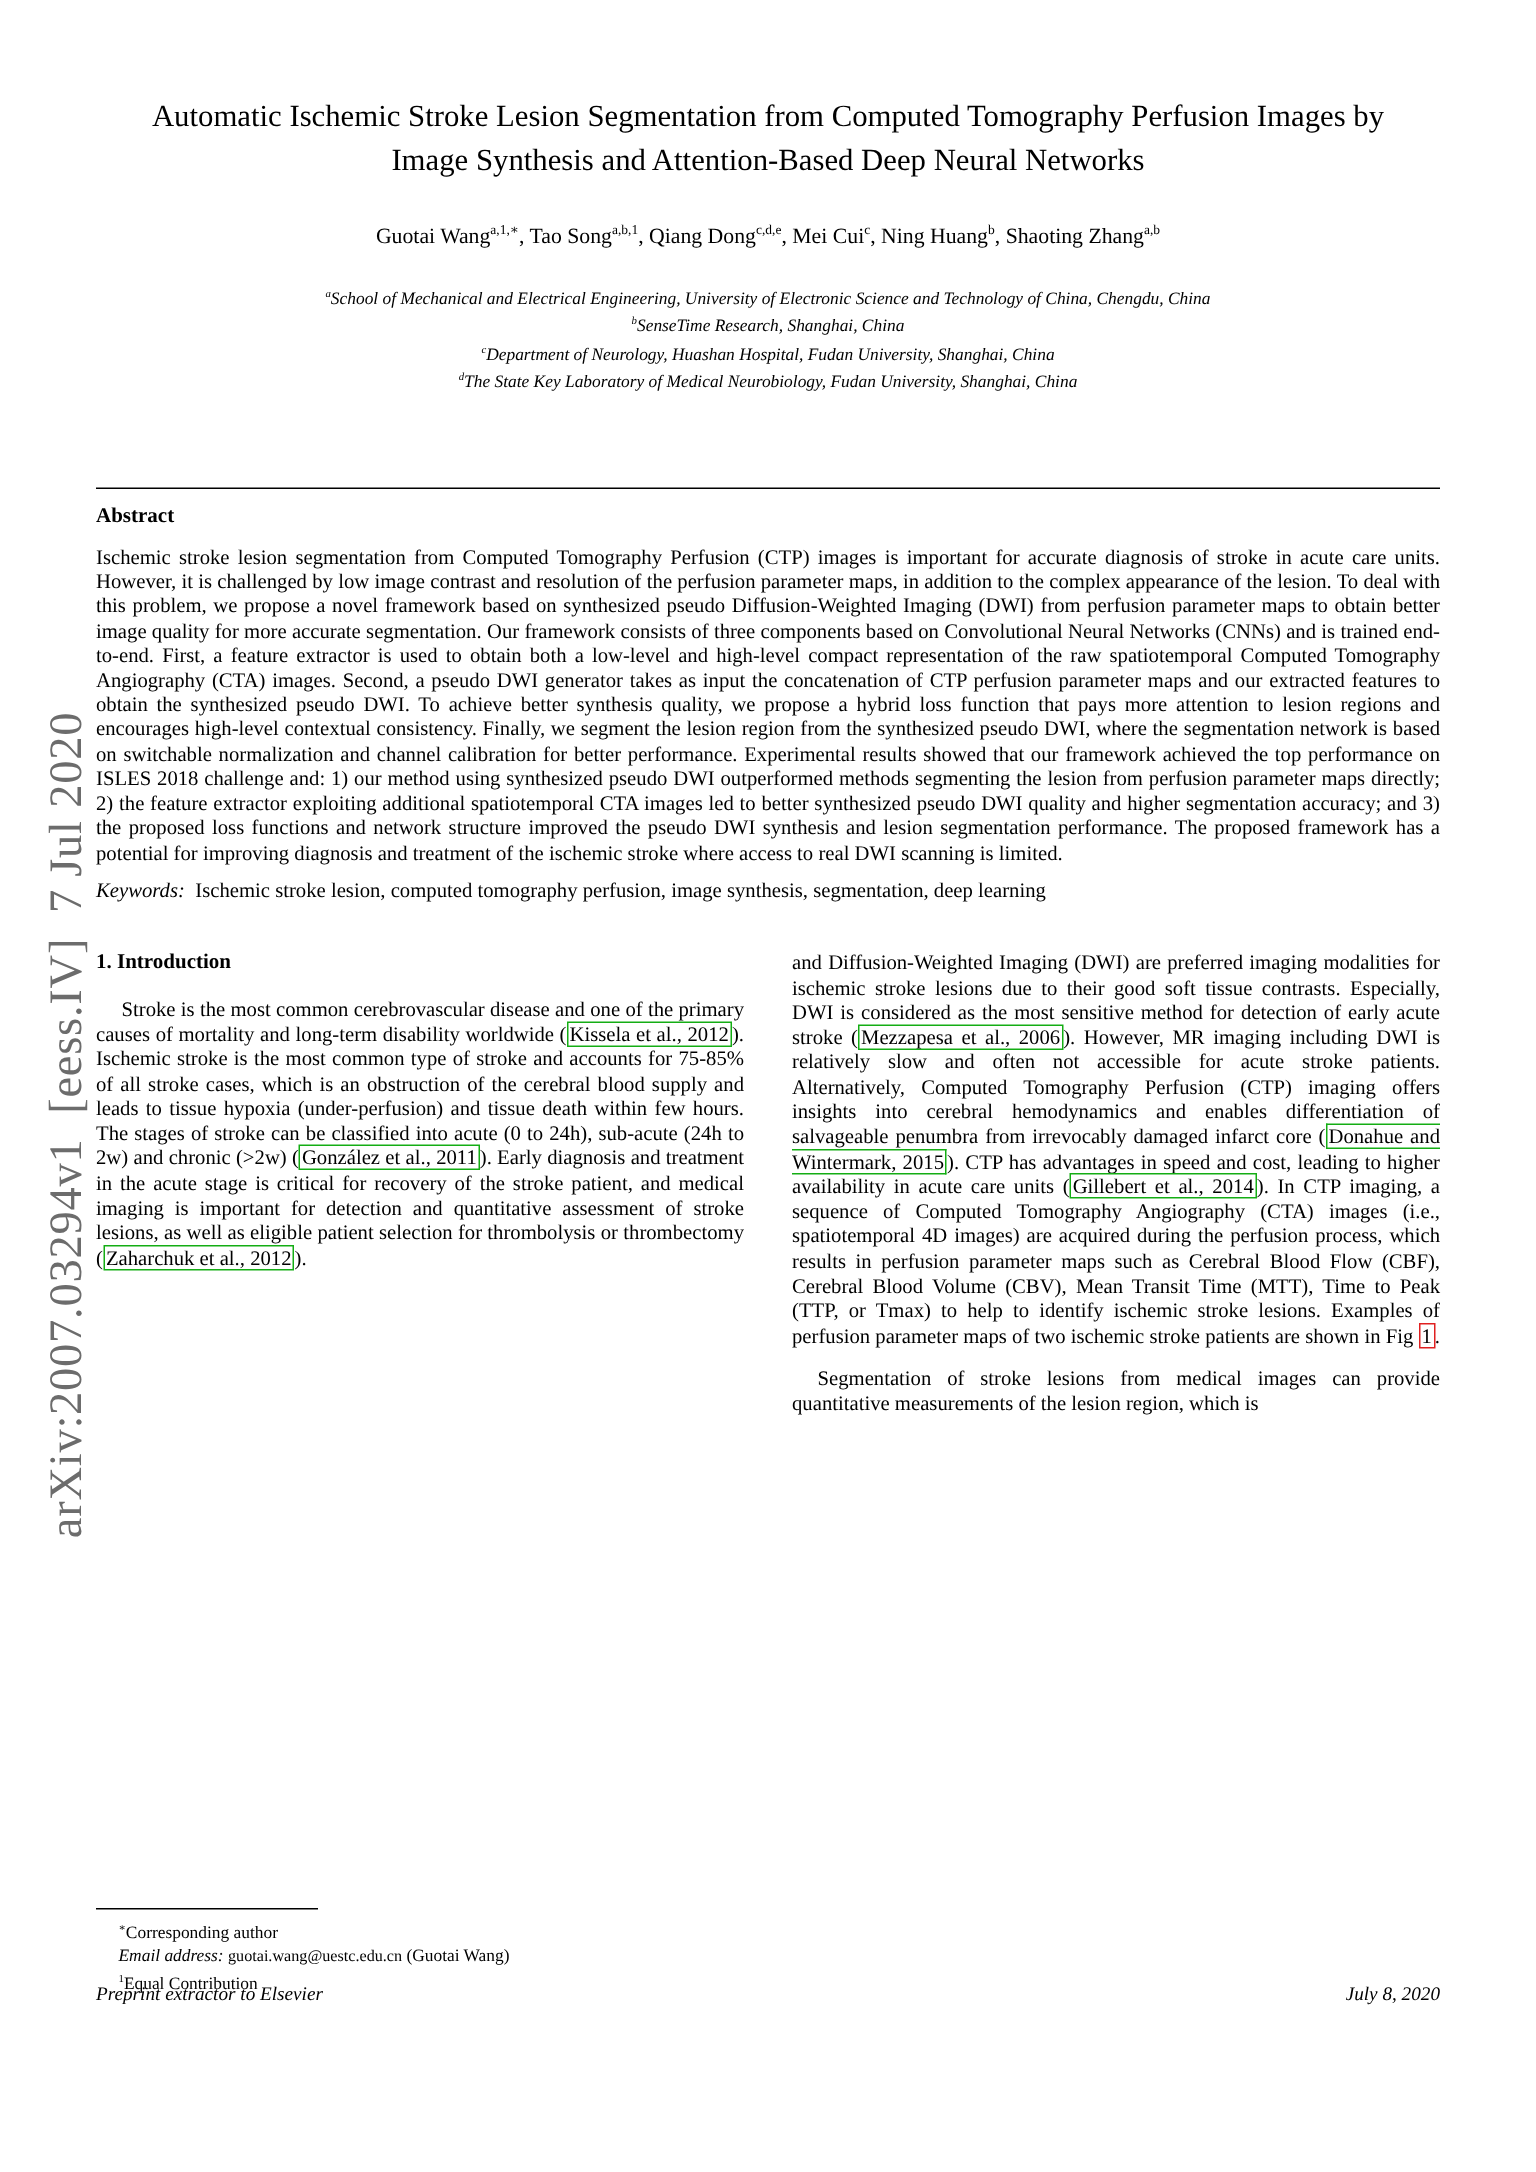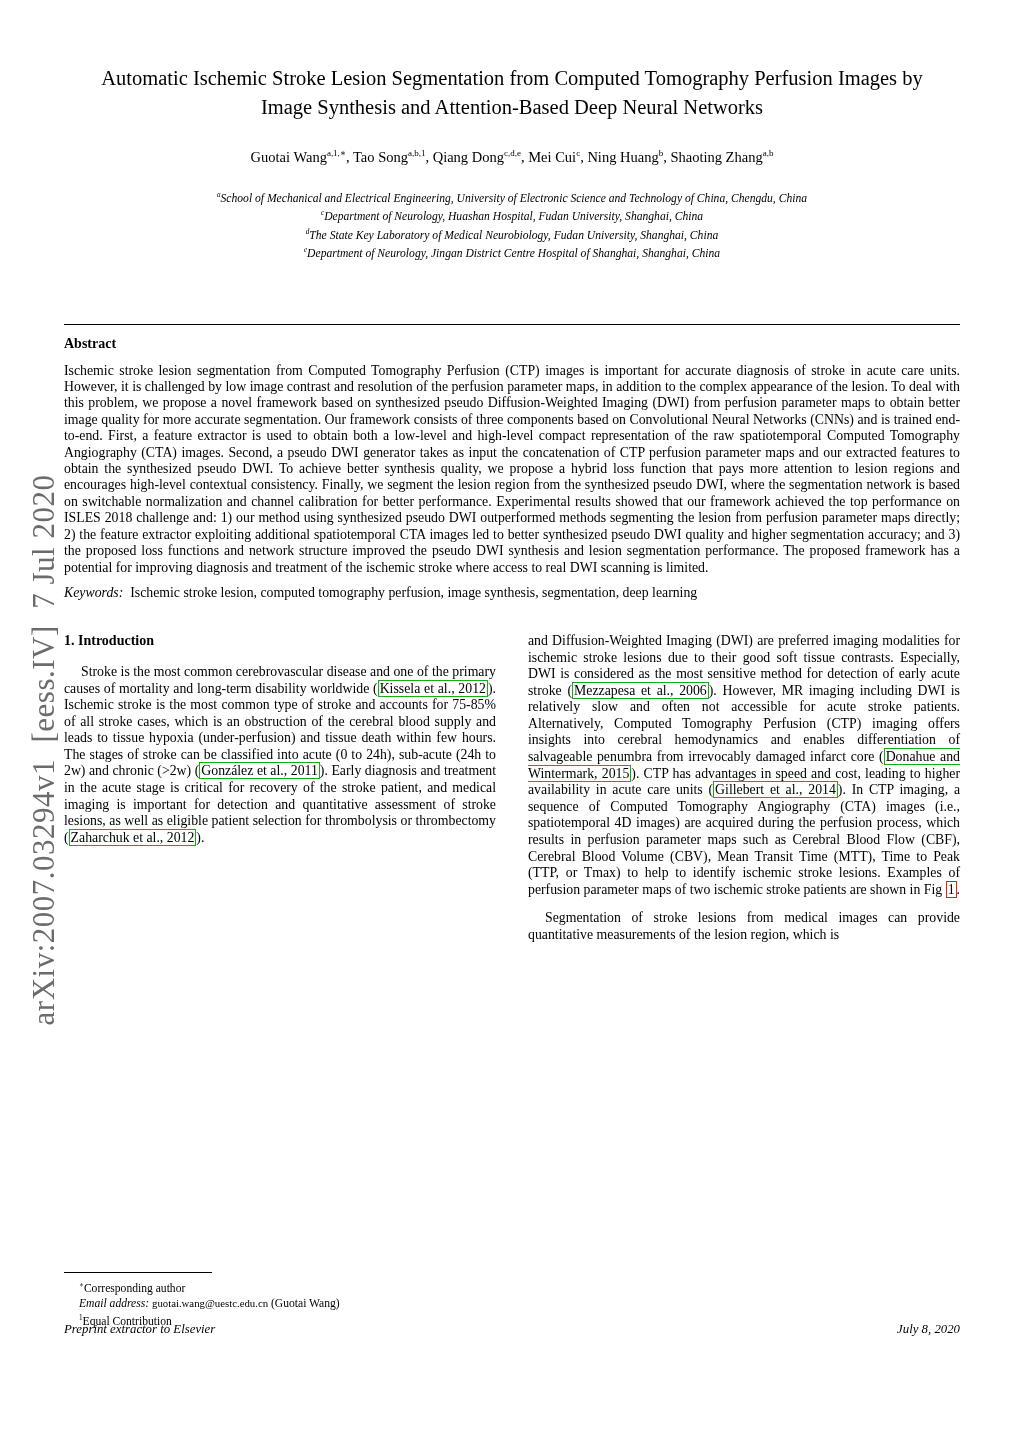--- a/index.html
+++ b/index.html
@@ -43,23 +43,23 @@
 <div class="arxiv-stamp">arXiv:2007.03294v1  [eess.IV]  7 Jul 2020</div>
 
 <div class="content">
 
   <h1 class="title">Automatic Ischemic Stroke Lesion Segmentation from Computed Tomography Perfusion Images by Image Synthesis and Attention-Based Deep Neural Networks</h1>
 
   <div class="authors">Guotai Wang<sup>a,1,∗</sup>, Tao Song<sup>a,b,1</sup>, Qiang Dong<sup>c,d,e</sup>, Mei Cui<sup>c</sup>, Ning Huang<sup>b</sup>, Shaoting Zhang<sup>a,b</sup></div>
 
   <div class="affils">
     <div class="affil"><sup>a</sup>School of Mechanical and Electrical Engineering, University of Electronic Science and Technology of China, Chengdu, China</div>
+    <div class="affil"><sup>b</sup>SenseTime Research, Shanghai, China</div>
     <div class="affil"><sup>c</sup>Department of Neurology, Huashan Hospital, Fudan University, Shanghai, China</div>
     <div class="affil"><sup>d</sup>The State Key Laboratory of Medical Neurobiology, Fudan University, Shanghai, China</div>
-    <div class="affil"><sup>e</sup>Department of Neurology, Jingan District Centre Hospital of Shanghai, Shanghai, China</div>
   </div>
 
   <hr class="rule-top">
 
   <div class="abstract-heading">Abstract</div>
 
   <p class="abstract-text">Ischemic stroke lesion segmentation from Computed Tomography Perfusion (CTP) images is important for accurate diagnosis of stroke in acute care units. However, it is challenged by low image contrast and resolution of the perfusion parameter maps, in addition to the complex appearance of the lesion. To deal with this problem, we propose a novel framework based on synthesized pseudo Diffusion-Weighted Imaging (DWI) from perfusion parameter maps to obtain better image quality for more accurate segmentation. Our framework consists of three components based on Convolutional Neural Networks (CNNs) and is trained end-to-end. First, a feature extractor is used to obtain both a low-level and high-level compact representation of the raw spatiotemporal Computed Tomography Angiography (CTA) images. Second, a pseudo DWI generator takes as input the concatenation of CTP perfusion parameter maps and our extracted features to obtain the synthesized pseudo DWI. To achieve better synthesis quality, we propose a hybrid loss function that pays more attention to lesion regions and encourages high-level contextual consistency. Finally, we segment the lesion region from the synthesized pseudo DWI, where the segmentation network is based on switchable normalization and channel calibration for better performance. Experimental results showed that our framework achieved the top performance on ISLES 2018 challenge and: 1) our method using synthesized pseudo DWI outperformed methods segmenting the lesion from perfusion parameter maps directly; 2) the feature extractor exploiting additional spatiotemporal CTA images led to better synthesized pseudo DWI quality and higher segmentation accuracy; and 3) the proposed loss functions and network structure improved the pseudo DWI synthesis and lesion segmentation performance. The proposed framework has a potential for improving diagnosis and treatment of the ischemic stroke where access to real DWI scanning is limited.</p>
 
   <p class="keywords"><span class="kw-label">Keywords:</span>&nbsp; <span>Ischemic stroke lesion, computed tomography perfusion, image synthesis, segmentation, deep learning</span></p>
 

